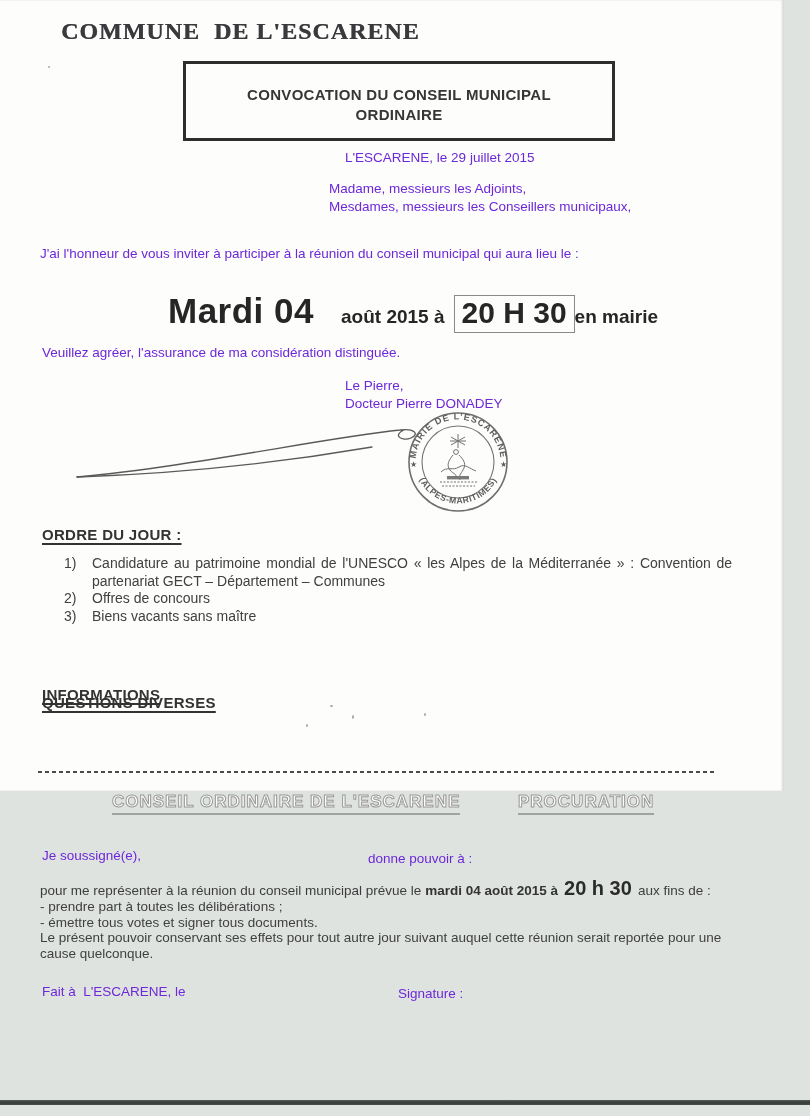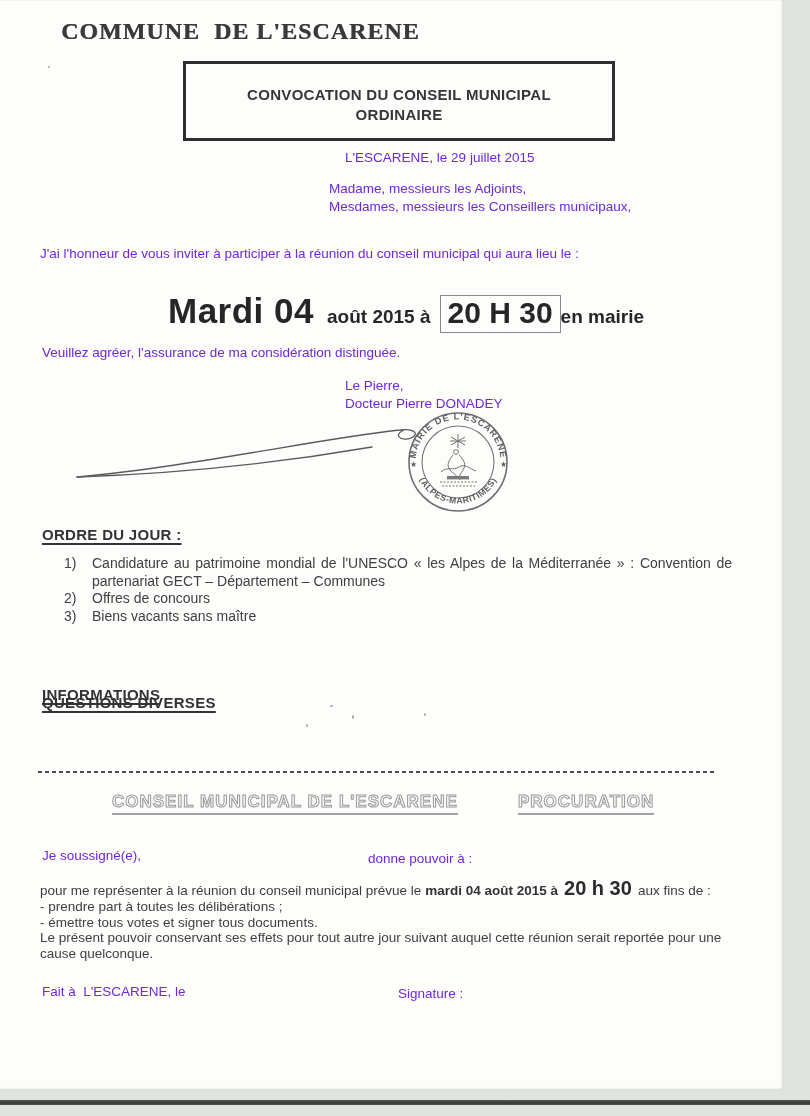--- a/index.html
+++ b/index.html
@@ -2,21 +2,21 @@
 <html><head>
 <meta charset="utf-8">
 <style>
   * { margin:0; padding:0; box-sizing:border-box; }
   html,body { width:810px; }
   body { font-family:"Liberation Sans","DejaVu Sans",sans-serif; }
 
   .stage { position:relative; width:810px; height:1116px; background:#dfe3e0; overflow:hidden; }
 
   .paper {
-    position:absolute; left:0; top:0; width:784px; height:1089px;
+    position:absolute; left:0; top:0; width:784px; height:791px;
     background:#fdfdfb;
     box-shadow: inset -2px 0 2px rgba(150,158,150,.35);
   }
   .paper-bottom-line {
     position:absolute; left:0; top:1100px; width:810px; height:5px;
     background:linear-gradient(#565c57,#343a35 55%,#4b514c);
   }
 
   .abs { position:absolute; }
   .ws-pre { white-space:pre; }
@@ -34,21 +34,21 @@
     display:flex; flex-direction:column; justify-content:center; align-items:center;
     gap:3px; padding-top:6px;
   }
   .title-box span { font-size:15px; font-weight:700; color:#363636; letter-spacing:.3px; }
 
   .body-sm { font-size:13.5px; color:#6d28d9; }
   .lh { line-height:17.5px; }
 
   .meeting-row { left:168px; top:291px; display:flex; align-items:baseline; color:#262626; }
   .meeting-day   { font-size:35px; font-weight:700; letter-spacing:.5px; }
-  .meeting-month { font-size:19px; font-weight:700; margin-left:13px; }
+  .meeting-month { font-size:19px; font-weight:700; margin-left:27px; }
   .meeting-time  {
     font-size:30px; font-weight:700; margin-left:9px;
     border:1px solid #8a8a8a; padding:0 7px 2px 7px;
   }
   .meeting-place { font-size:19px; font-weight:700; margin-left:0; }
 
   .heading-ul {
     font-size:15px; font-weight:700; color:#333;
     text-decoration:underline; text-underline-offset:3px; text-decoration-thickness:2px;
     letter-spacing:.3px;
@@ -168,21 +168,21 @@
         <span class="agenda-num">3)</span>
         <span class="agenda-text">Biens vacants sans maître</span>
       </div>
     </div>
 
     <div class="abs heading-ul" style="left:42px; top:686px;">INFORMATIONS</div>
     <div class="abs heading-ul" style="left:42px; top:694px;">QUESTIONS DIVERSES</div>
 
     <div class="abs dashes"></div>
 
-    <div class="abs outline-heading" style="left:112px; top:792px;">CONSEIL MUNICIPAL DE L'ESCARENE</div>
+    <div class="abs outline-heading" style="left:112px; top:792px;">CONSEIL ORDINAIRE DE L'ESCARENE</div>
     <div class="abs outline-heading" style="left:518px; top:792px;">PROCURATION</div>
 
     <div class="abs body-sm" style="left:42px; top:848px;">Je soussigné(e),</div>
     <div class="abs body-sm" style="left:368px; top:851px;">donne pouvoir à :</div>
 
     <div class="abs proxy-line">
       <span class="proxy-pre">pour me représenter à la réunion du conseil municipal prévue le</span>
       <span class="proxy-bold">mardi 04 août 2015 à</span>
       <span class="proxy-time">20 h 30</span>
       <span class="proxy-post">aux fins de :</span>

